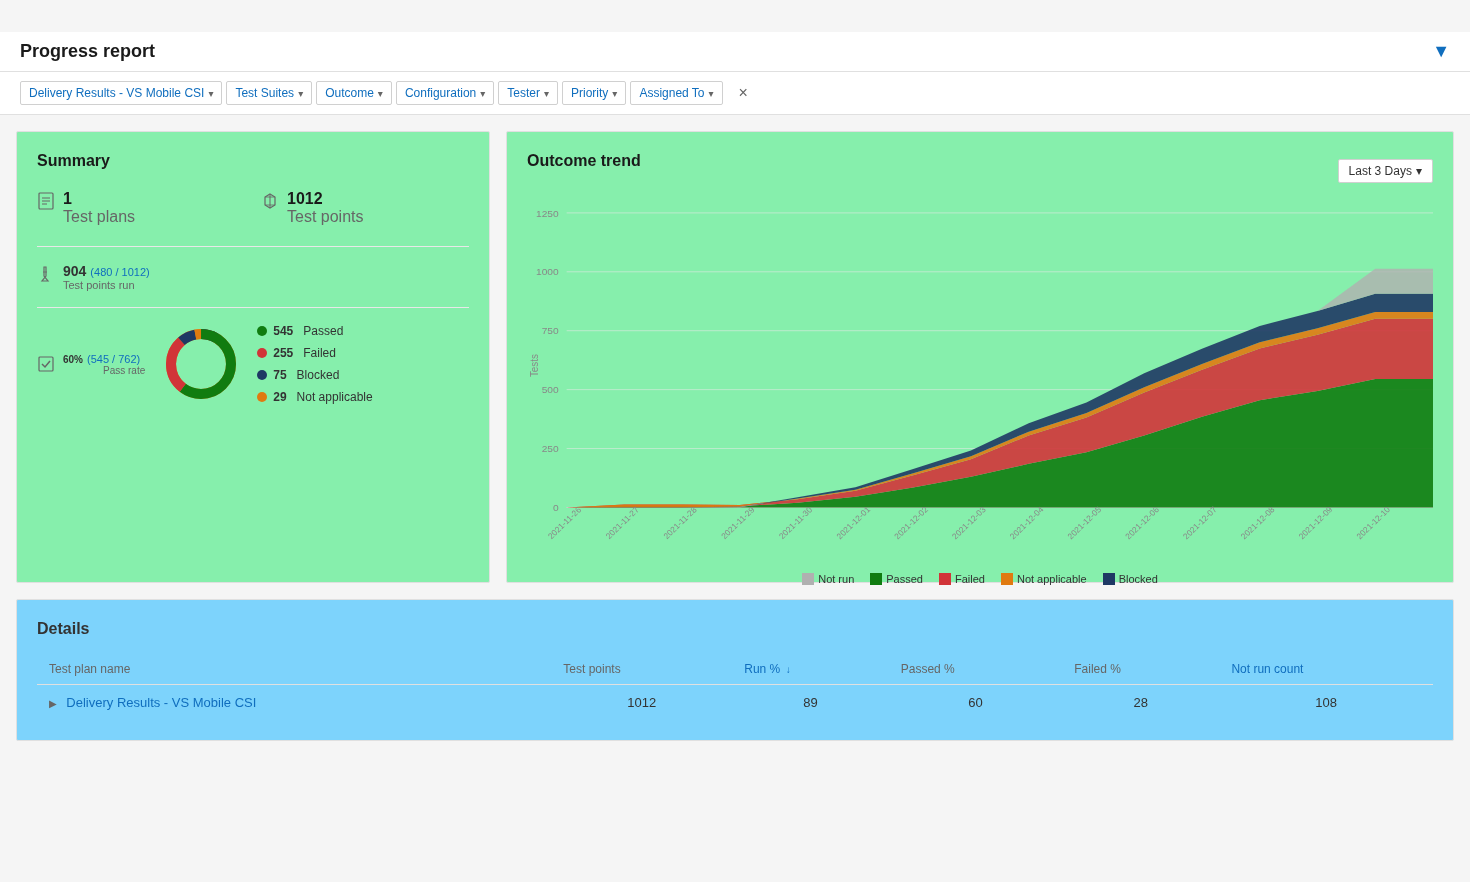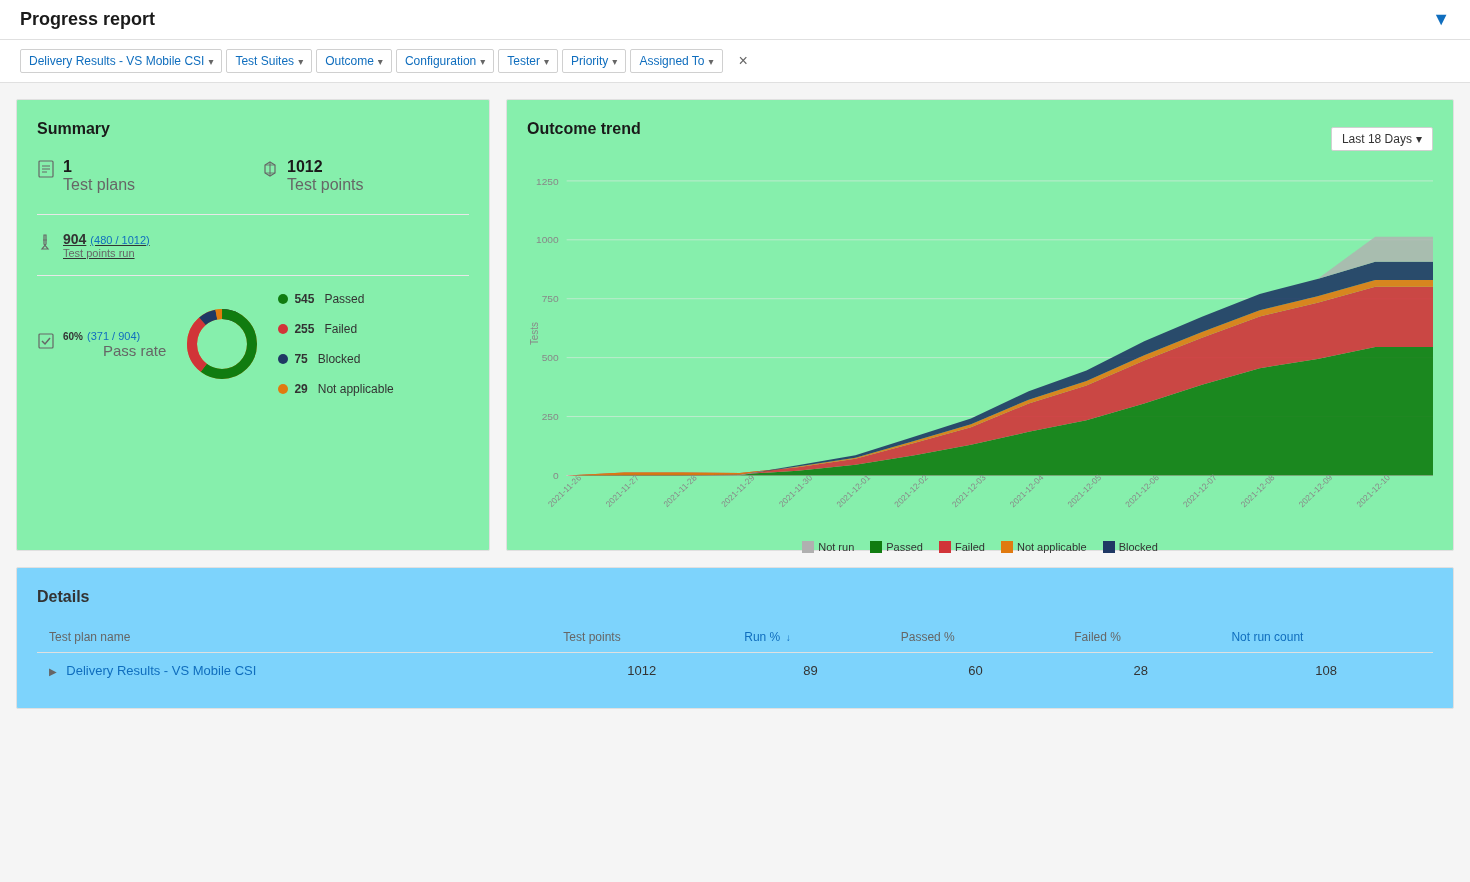--- a/index.html
+++ b/index.html
@@ -6,20 +6,21 @@
     body { font-family: 'Segoe UI', Arial, sans-serif; background: #f5f5f5; color: #333; font-size: 13px; }
 
     .page-header {
       background: #fff;
       padding: 12px 20px;
       display: flex;
       align-items: center;
       justify-content: space-between;
       border-bottom: 1px solid #e0e0e0;
       height: 40px;
+      margin-top: 32px;
     }
     .page-title { font-size: 18px; font-weight: 600; color: #1a1a1a; }
     .filter-icon { color: #106ebe; font-size: 18px; cursor: pointer; }
 
     .filter-bar {
       background: #fff;
       padding: 8px 20px;
       display: flex;
       align-items: center;
       gap: 4px;
@@ -84,21 +85,20 @@
     .stat-value { font-size: 16px; font-weight: 600; color: #1a1a1a; }
     .stat-label { font-size: 16px; color: #666; }
 
     .separator { border-top: 1px solid #e8e8e8; margin: 16px 0; }
 
     .run-section {
       display: flex;
       align-items: flex-end;
       gap: 20px;
       margin-bottom: 16px;
-      text-decoration: underline;
     }
     .run-stat { display: flex; align-items: flex-start; gap: 8px; }
     .run-stat-text .main-val { font-size: 14px; font-weight: 600; }
     .run-stat-text .sub-val { font-size: 11px; color: #106ebe; }
     .run-stat-text .label { font-size: 11px; color: #666; }
     .run-label { color: #106ebe; font-size: 12px; margin-left: 8px; cursor: pointer; }
     .donut-container { position: relative; width: 80px; height: 80px; }
     .donut-label {
       position: absolute;
       top: 50%; left: 50%;
@@ -106,21 +106,21 @@
       font-size: 13px;
       font-weight: 600;
       color: #333;
       text-align: center;
     }
 
     .pass-section { display: flex; align-items: center; gap: 16px; }
     .pass-stat { display: flex; align-items: flex-start; gap: 8px; }
     .pass-stat .check-icon { color: #666; margin-top: 2px; }
 
-    .legend-list { list-style: none; display: flex; flex-direction: column; gap: 16px; }
+    .legend-list { list-style: none; display: flex; flex-direction: column; gap: 8px; }
     .legend-item { display: flex; align-items: center; gap: 6px; font-size: 12px; }
     .legend-dot { width: 10px; height: 10px; border-radius: 50%; flex-shrink: 0; }
     .legend-count { font-weight: 600; margin-right: 4px; }
 
     
     .outcome-card { position: relative; }
     .outcome-header { display: flex; justify-content: space-between; align-items: center; margin-bottom: 12px; }
     .date-range-btn {
       display: flex; align-items: center; gap: 4px;
       border: 1px solid #d0d0d0; padding: 4px 10px;
@@ -275,23 +275,23 @@
         <div class="pass-stat">
           <span class="check-icon" style="color:#666;margin-top:2px;">
             <svg width="18" height="18" viewBox="0 0 18 18" fill="none">
               <rect x="2" y="2" width="14" height="14" rx="1" stroke="#666" stroke-width="1.2" fill="none"></rect>
               <polyline points="5,9 8,12 13,6" stroke="#666" stroke-width="1.5" fill="none"></polyline>
             </svg>
           </span>
           <div>
             <div style="display:flex;align-items:baseline;gap:4px;">
               <span style="font-size:10px;font-weight:600;">60%</span>
-              <span style="font-size:11px;color:#106ebe;">(371 / 904)</span>
+              <span style="font-size:11px;color:#106ebe;">(545 / 762)</span>
             </div>
-            <div style="font-size:15px;color:#666;padding-left:40px;">Pass rate</div>
+            <div style="font-size:10px;color:#666;padding-left:40px;">Pass rate</div>
           </div>
         </div>
 
         <div class="donut-container">
           <svg width="80" height="80" viewBox="0 0 80 80">
 
             <circle cx="40" cy="40" r="30" fill="none" stroke="#e07a10" stroke-width="10" stroke-dasharray="188.5 0" stroke-dashoffset="0" transform="rotate(-90 40 40)"></circle>
 
             <circle cx="40" cy="40" r="30" fill="none" stroke="#1f3864" stroke-width="10" stroke-dasharray="15.6 172.9" stroke-dashoffset="0" transform="rotate(-90 40 40)"></circle>
 
@@ -327,21 +327,21 @@
             <span>Not applicable</span>
           </li>
         </ul>
       </div>
     </div>
 
     <div class="card outcome-card">
       <div class="outcome-header">
         <span class="card-title">Outcome trend</span>
         <button class="date-range-btn">
-          <span>Last 18 Days</span>
+          <span>Last 3 Days</span>
           <span>▾</span>
         </button>
       </div>
 
       <div class="chart-area">
         <svg class="chart-svg" viewBox="0 0 800 330" preserveAspectRatio="none">
 
           <text x="28" y="14" font-size="9" fill="#888" text-anchor="end">1250</text>
           <text x="28" y="67" font-size="9" fill="#888" text-anchor="end">1000</text>
           <text x="28" y="121" font-size="9" fill="#888" text-anchor="end">750</text>

